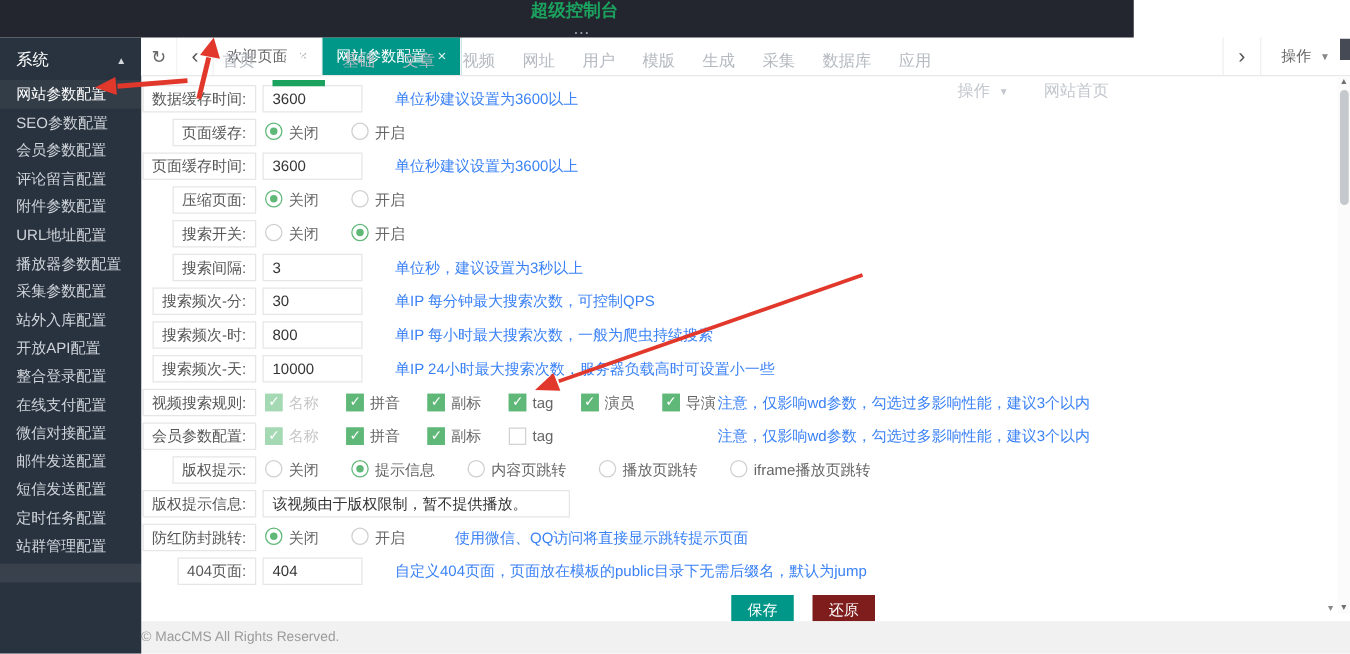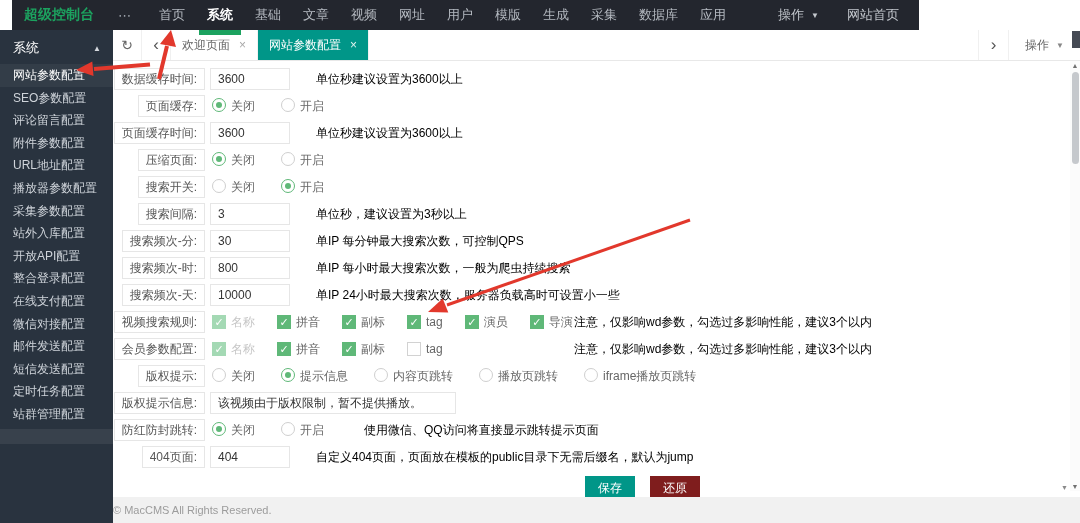--- a/index.html
+++ b/index.html
@@ -1,20 +1,20 @@
 <!DOCTYPE html>
 <html><head>
 <meta charset="utf-8">
 <style>
   * { margin:0; padding:0; box-sizing:border-box; }
   html,body { width:1080px; height:523px; overflow:hidden; }
   body { position:relative; font-family:"Liberation Sans","DejaVu Sans",sans-serif; background:#fff; }
 
   
-  .topbar { position:absolute; top:0; left:12px; width:907px; height:30px; background:#23262E; display:flex; align-items:center; z-index:10; }
+  .topbar { position:absolute; top:0; left:0; width:907px; height:30px; background:#23262E; display:flex; align-items:center; z-index:10;flex-direction:column; }
   .logo { color:#1CA25F; font-size:14px; font-weight:bold; padding-left:12px; white-space:nowrap; }
   .more-icon { color:#9AA0A8; font-size:13px; margin-left:24px; letter-spacing:1px; cursor:default; }
   .nav { display:flex; margin-left:16px; height:30px; }
   .nav-item { position:relative; color:#B5BAC1; font-size:13px; padding:0 11px; line-height:30px; height:30px; cursor:default; white-space:nowrap; }
   .nav-item.active { color:#FFFFFF; font-weight:bold; }
   .nav-item.active::after { content:""; position:absolute; left:3px; right:3px; bottom:-5px; height:5px; background:#1CA25F; z-index:30; }
   .topbar-right { margin-left:auto; display:flex; align-items:center; gap:28px; padding-right:20px; color:#C3C7CD; font-size:13px; }
   .tb-action { display:flex; align-items:center; gap:7px; }
   .caret { font-size:8px; color:#C3C7CD; }
 
@@ -40,21 +40,21 @@
   .tb-op { width:72px; display:flex; align-items:center; justify-content:center; gap:7px; font-size:12px; color:#666; border-left:1px solid #F0F0F0; }
   .tb-op .caret { color:#888; }
 
   
   .content { position:absolute; left:113px; top:61px; width:967px; height:436px; background:#fff; padding:7px 0 0 15px; overflow:hidden; }
   .row { display:flex; align-items:center; height:22px; margin-bottom:5px; }
   .lbl-cell { width:77px; min-width:77px; display:flex; justify-content:flex-end;text-align:center; }
   .lbl { border:1px solid #E6E6E6; background:#fff; font-size:12px; color:#575757; padding:3px 7px; line-height:14px; white-space:nowrap; }
   .ipt { margin-left:5px; width:80px; height:22px; border:1px solid #E6E6E6; font-size:12px; color:#333; padding:0 7px; outline:none; font-family:inherit; }
   .ipt.wide { width:246px; }
-  .hint { margin-left:26px; font-size:12px; color:#000000; white-space:nowrap; }
+  .hint { margin-left:26px; font-size:12px; color:#3b82f6; white-space:nowrap; }
   .hint.tight { margin-left:14px; }
 
   .radio-group { display:flex; align-items:center; margin-left:7px; }
   .radio { display:flex; gap:5px; margin-right:26px; }
   .r-circle { width:14px; height:14px; border-radius:50%; border:1px solid #CFCFCF; background:#fff; position:relative; }
   .radio.sel .r-circle { border-color:#5FB878; }
   .radio.sel .r-circle::after { content:""; position:absolute; left:3px; top:3px; width:6px; height:6px; border-radius:50%; background:#5FB878; }
   .radio span.rl { font-size:12px; color:#666; white-space:nowrap; }
 
   .cb-wrap { display:flex; margin-left:7px; width:348px; min-width:348px; }
@@ -115,20 +115,21 @@
 </div>
 
 <div class="sidebar">
   <div class="side-header">
     <span>系统</span>
     <span class="caret">▲</span>
   </div>
   <div class="side-menu">
     <div class="side-item active">网站参数配置</div>
     <div class="side-item">SEO参数配置</div>
+    <div class="side-item">会员参数配置</div>
     <div class="side-item">评论留言配置</div>
     <div class="side-item">附件参数配置</div>
     <div class="side-item">URL地址配置</div>
     <div class="side-item">播放器参数配置</div>
     <div class="side-item">采集参数配置</div>
     <div class="side-item">站外入库配置</div>
     <div class="side-item">开放API配置</div>
     <div class="side-item">整合登录配置</div>
     <div class="side-item">在线支付配置</div>
     <div class="side-item">微信对接配置</div>

